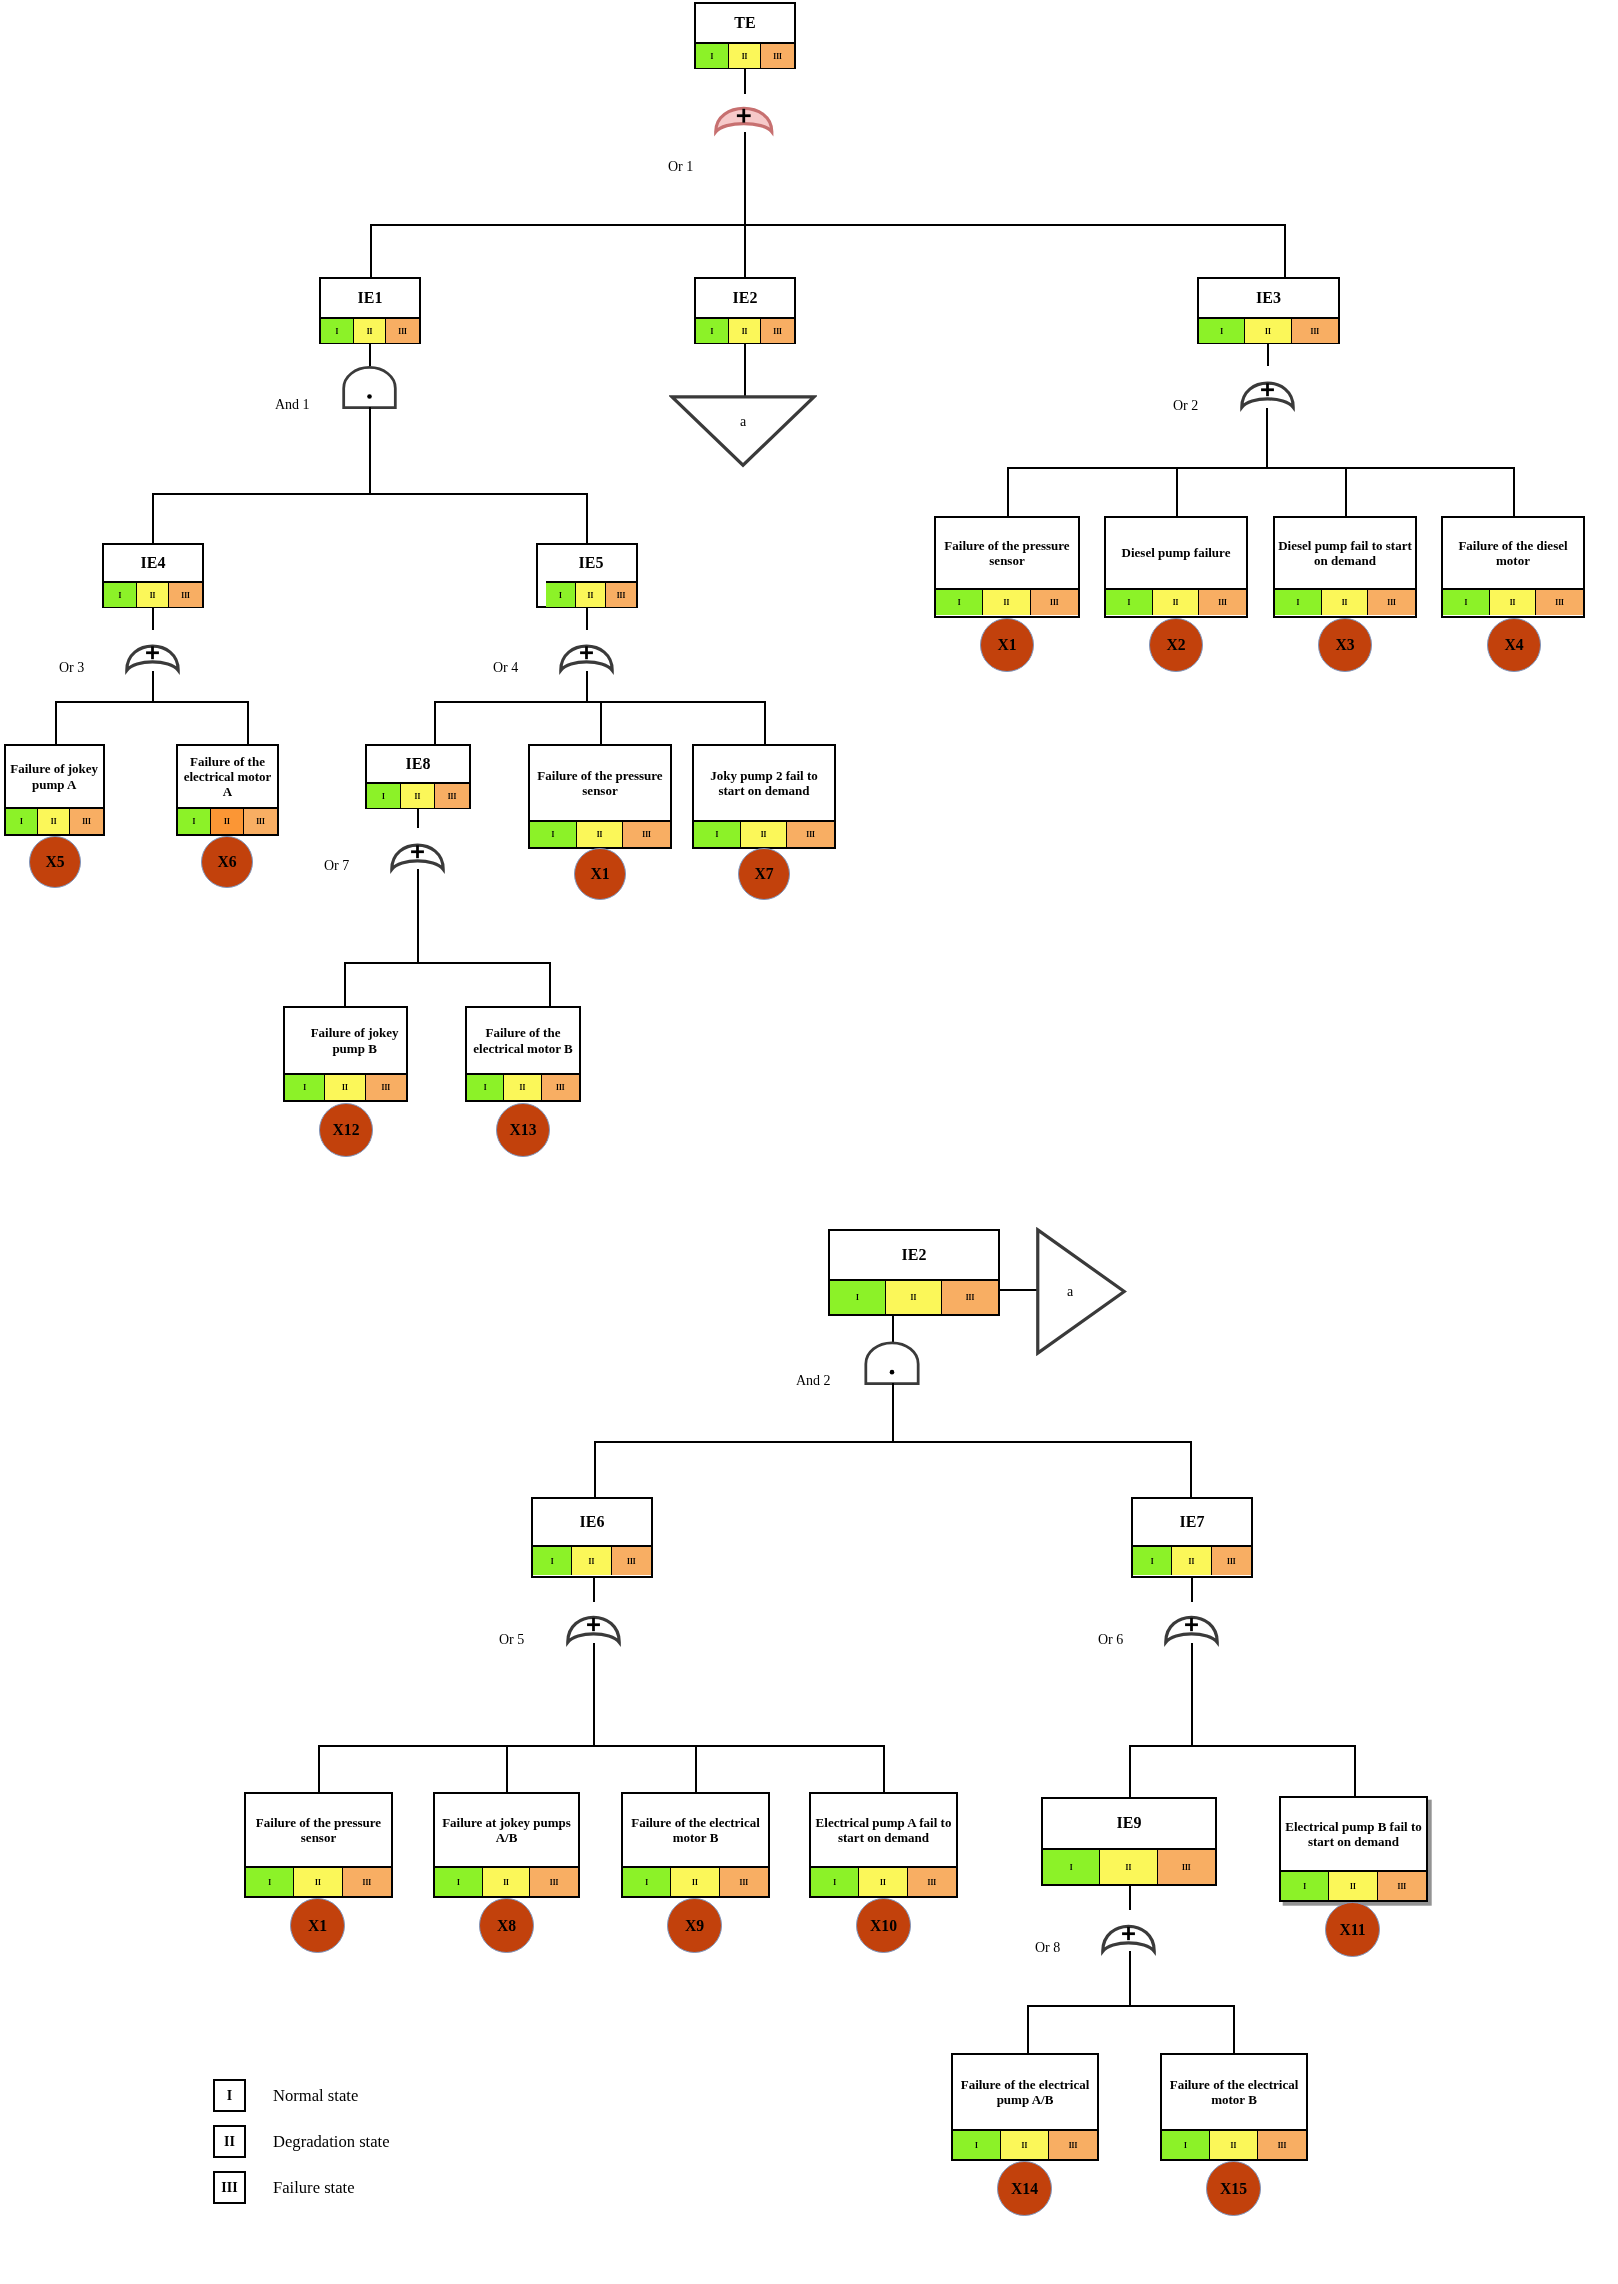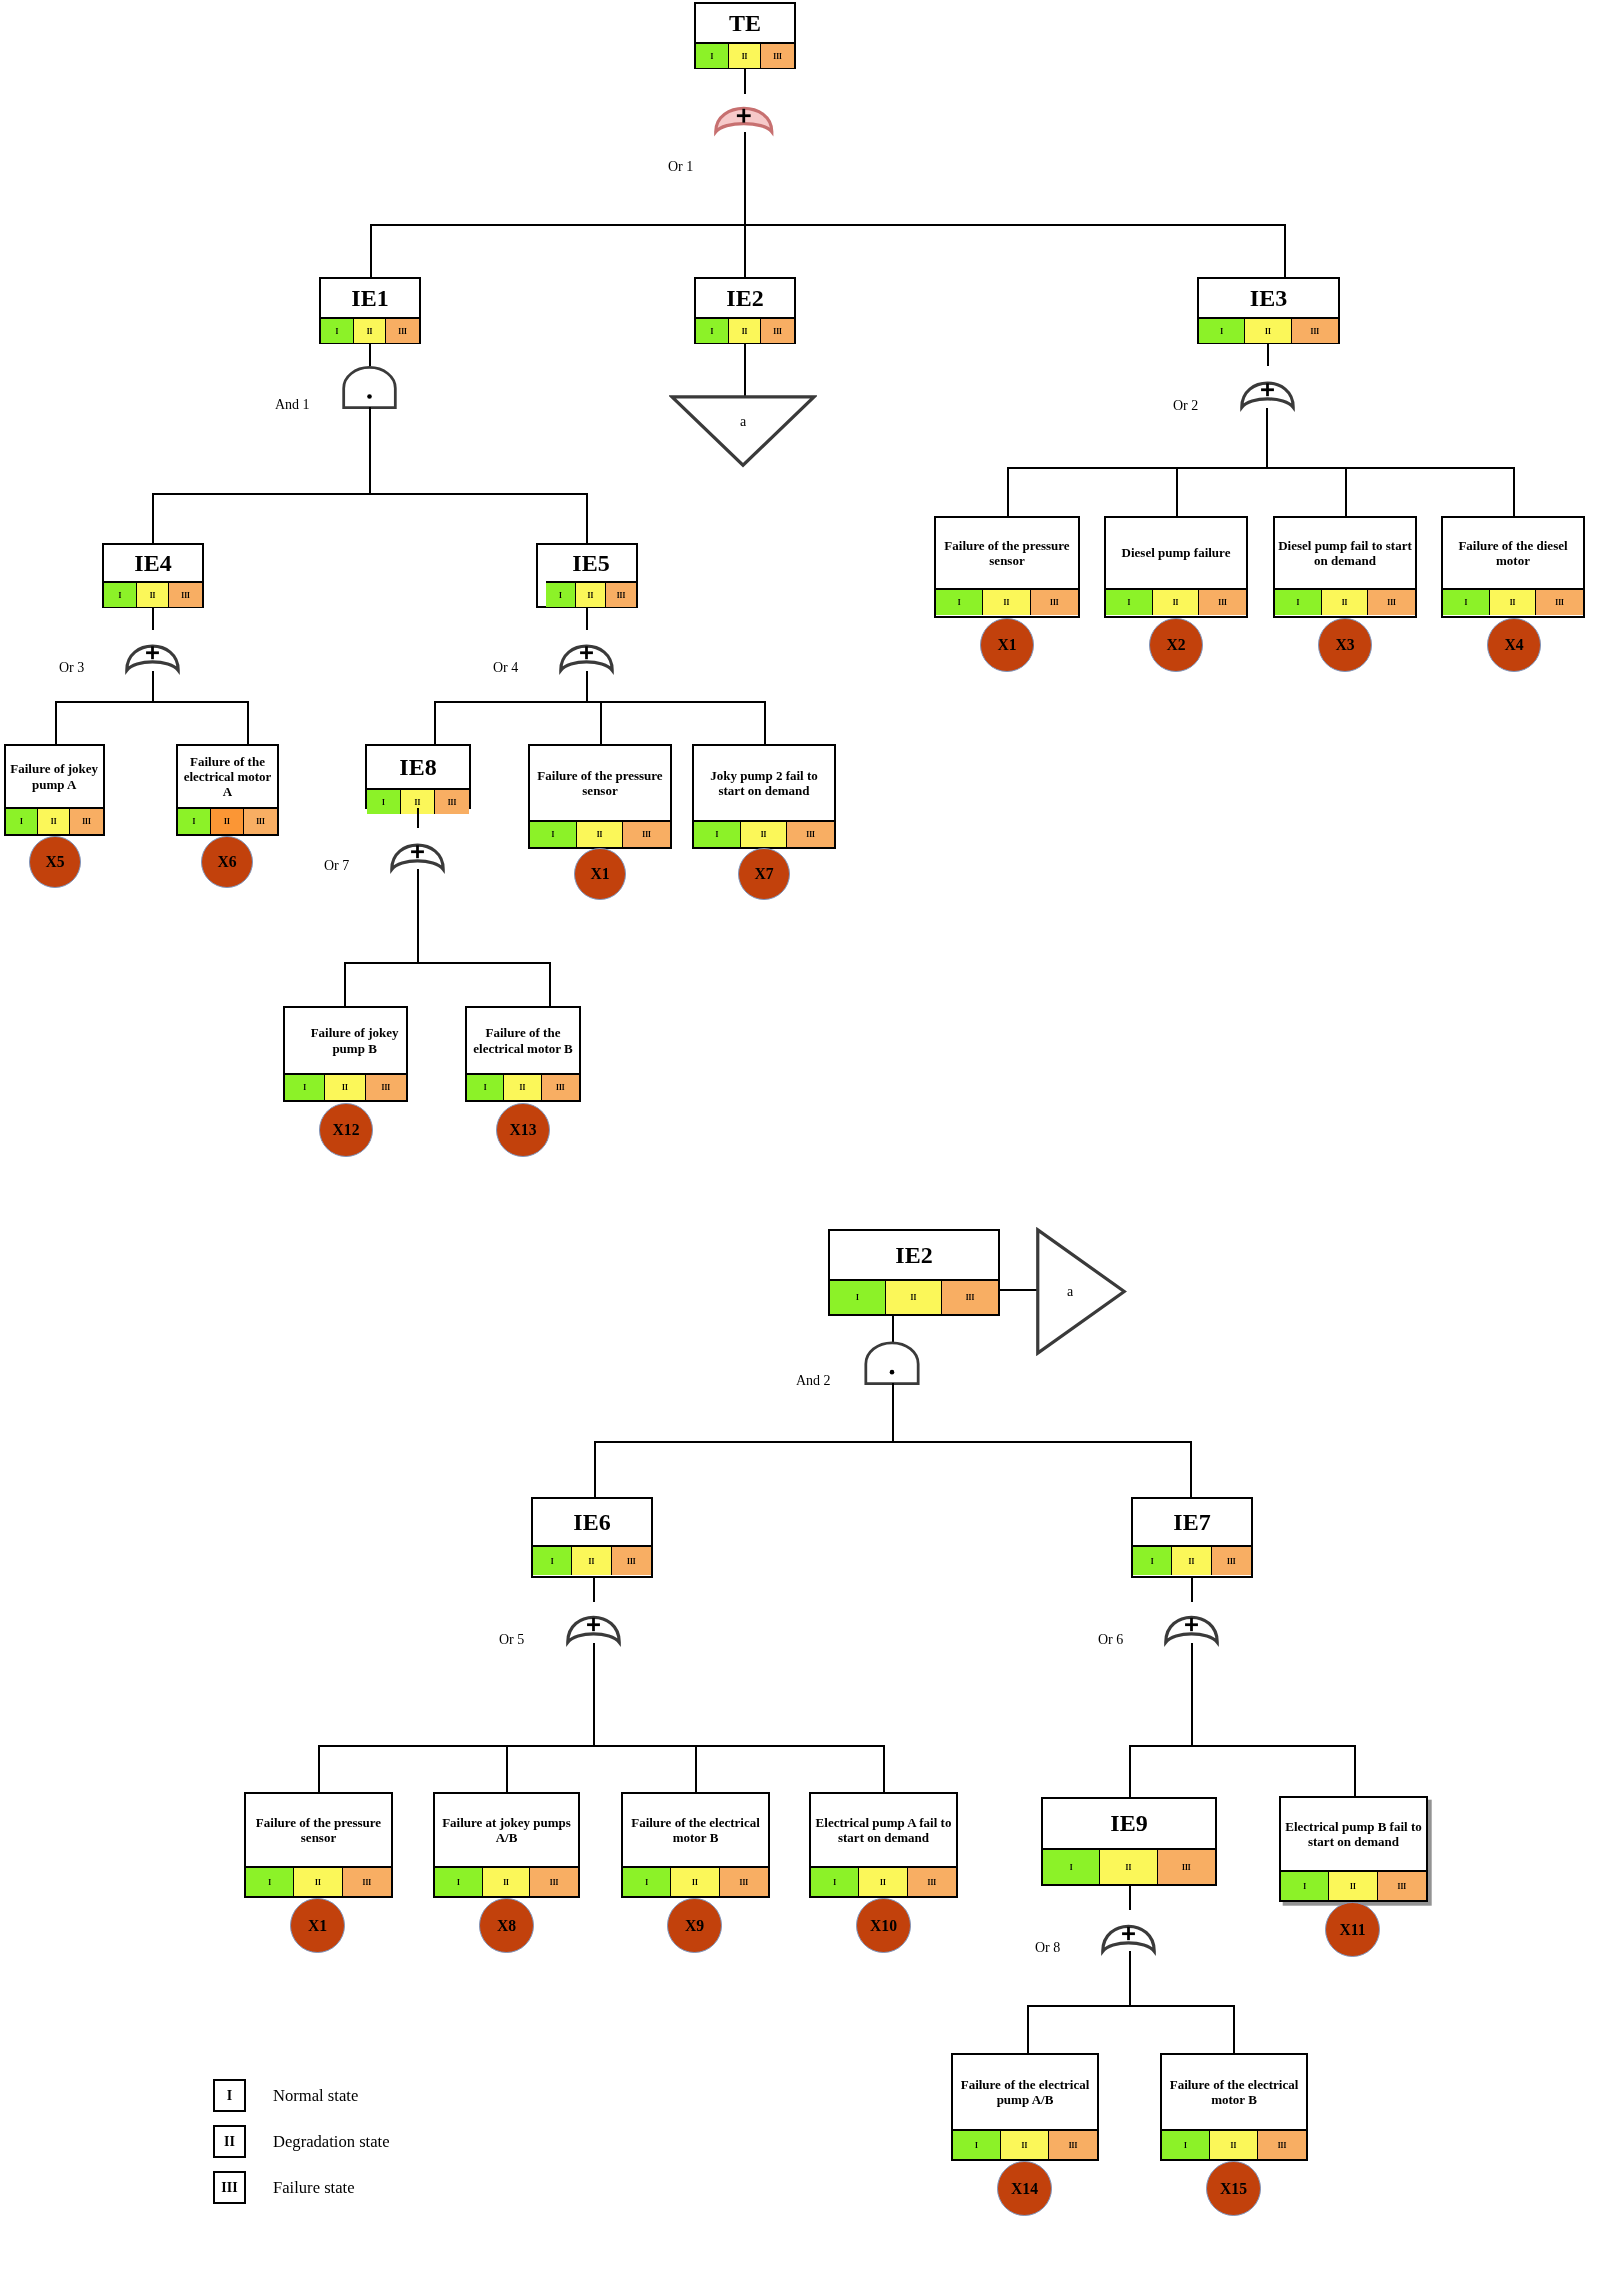--- a/index.html
+++ b/index.html
@@ -24,21 +24,21 @@
   }
   .node .states .st:last-child{border-right:none;}
   .st.s1{background:#8CF228;}
   .st.s2{background:#FBF759;}
   .st.s3{background:#F8AE63;}
   .st.s2dark{background:#FB9635;}
 
   .node.shadow{box-shadow:3.7px 3.7px 0 0 rgba(128,128,128,.85);}
 
   
-  .node.ie .title{font-size:24px;border-radius:12px;}
+  .node.ie .title{font-size:16px;border-radius:12px;}
   .node.be .title{font-size:13px;}
 
   
   .gate{position:absolute;}
   .gate svg{display:block;overflow:visible;}
   .gatelabel{position:absolute;font-size:14px;color:#000;white-space:nowrap;}
 
   
   .bev{
     position:absolute;border:1.8px solid #7E96BE;background:#c2410c;
@@ -256,21 +256,21 @@
     </svg>
   </div>
   <div class="gatelabel" style="left:493px;top:660px;">Or 4</div>
   <div class="ln vl" style="left:586px;top:671px;height:32px;"></div>
   <div class="ln hl" style="left:434px;top:701px;width:332px;"></div>
   <div class="ln vl" style="left:434px;top:701px;height:44px;"></div>
   <div class="ln vl" style="left:600px;top:701px;height:44px;"></div>
   <div class="ln vl" style="left:764px;top:701px;height:44px;"></div>
 
   <div class="node ie" style="left:365px;top:744px;width:106px;height:65px;">
-    <div class="title" style="height:42px;">IE8</div>
+    <div class="title" style="height:36px;">IE8</div>
     <div class="states" style="height:26px;">
       <div class="st s1">I</div>
       <div class="st s2">II</div>
       <div class="st s3">III</div>
     </div>
   </div>
   <div class="ln vl" style="left:417px;top:808px;height:20.3px;"></div>
   <div class="gate" style="left:389px;top:827px;width:57px;height:44px;">
     <svg width="57" height="44" viewBox="0 0 124 96">
       <path d="M6 92 C6 22 118 22 118 92 C100 68 24 68 6 92 Z" fill="#fff" stroke="#3A3A3A" stroke-width="7"></path>

